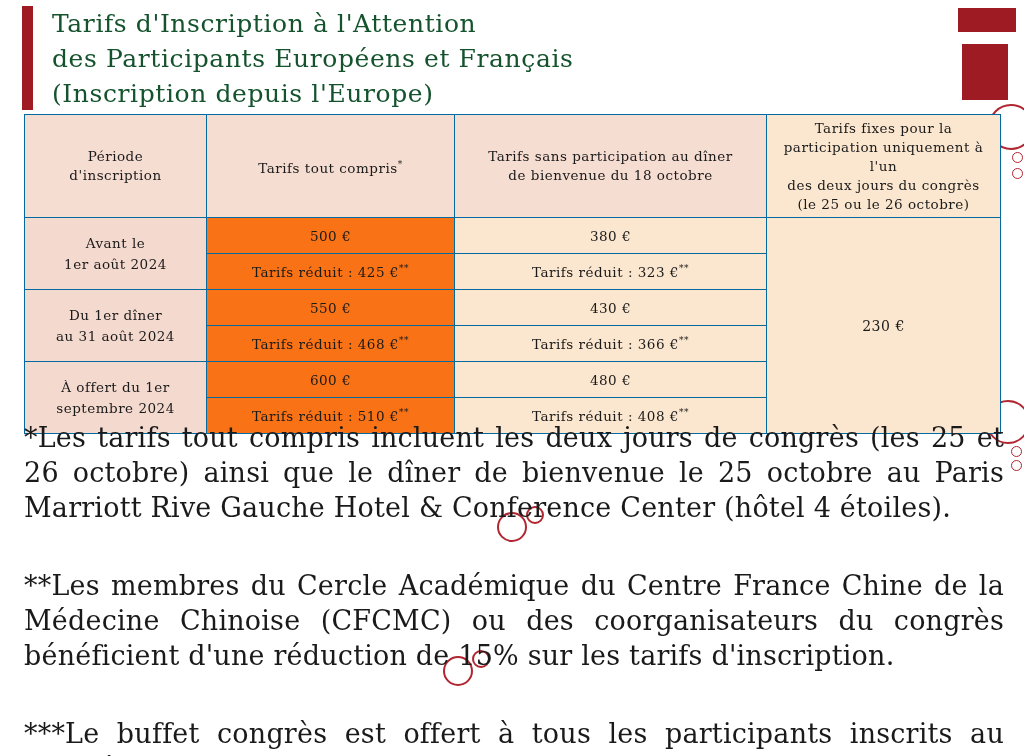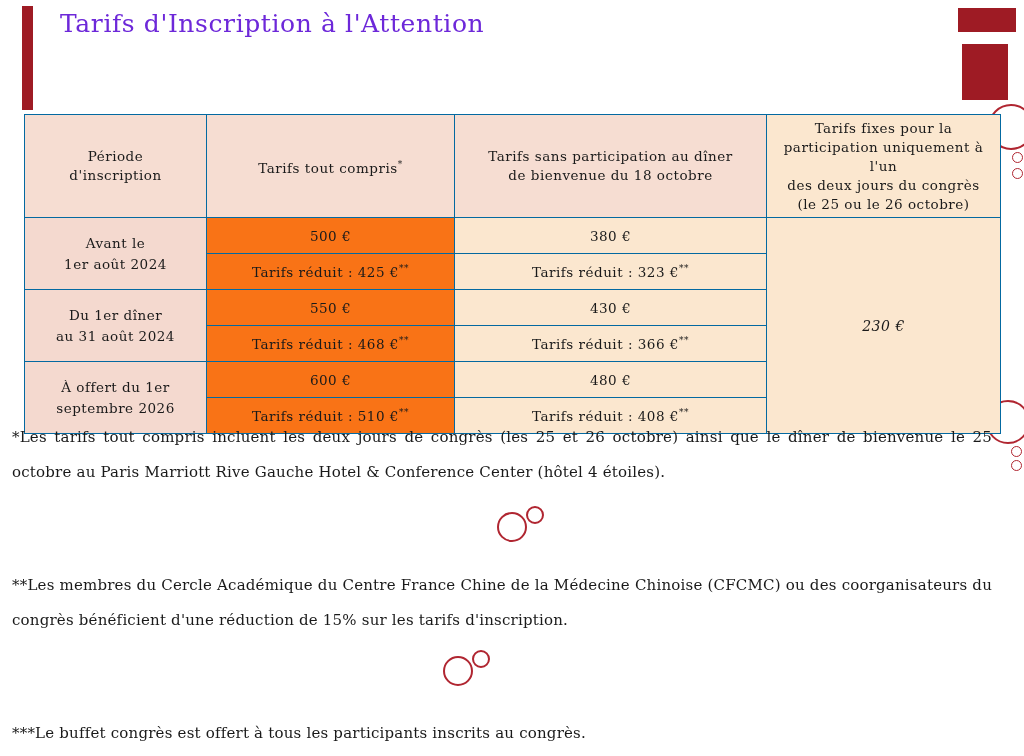--- a/index.html
+++ b/index.html
@@ -52,24 +52,24 @@
   #ring-mr-s1  { left: 1011px; top: 446px; width: 9px; height: 9px; border-width: 1.5px; }
   #ring-mr-s2  { left: 1011px; top: 460px; width: 9px; height: 9px; border-width: 1.5px; }
   #ring-n1-big { left: 497px; top: 512px; width: 26px; height: 26px; }
   #ring-n1-sm  { left: 526px; top: 506px; width: 14px; height: 14px; }
   #ring-n2-big { left: 443px; top: 656px; width: 26px; height: 26px; }
   #ring-n2-sm  { left: 472px; top: 650px; width: 14px; height: 14px; }
 
   
   #title-block {
     position: absolute;
-    left: 60px;
+    left: 52px;
     top: 6px;
     width: 700px;
-    color: #6d28d9;
+    color: #14532d;
     font-size: 25px;
     line-height: 35px;
     letter-spacing: 0.6px;
   }
   #title-block .tline { white-space: nowrap; }
 
   
   #pricing-table-wrap {
     position: absolute;
     left: 24px;
@@ -117,30 +117,29 @@
     font-size: 13.5px;
   }
   td.price-cream {
     background: #fbe7cf;
     height: 29px;
     font-size: 13.5px;
   }
   td.fixed-cell {
     background: #fbe7cf;
     font-size: 14px;
-    font-style: italic;
   }
   sup { font-size: 9px; }
 
   
   .note {
     position: absolute;
-    left: 12px;
+    left: 24px;
     width: 980px;
-    font-size: 15px;
+    font-size: 27px;
     line-height: 35px;
     text-align: justify;
     text-justify: inter-word;
     letter-spacing: 0.2px;
   }
   #note-1 { top: 420px; }
   #note-2 { top: 568px; }
   #note-3 { top: 716px; }
 </style>
 </head>
@@ -155,20 +154,22 @@
 <div class="deco-ring" id="ring-mr-big"></div>
 <div class="deco-ring" id="ring-mr-s1"></div>
 <div class="deco-ring" id="ring-mr-s2"></div>
 <div class="deco-ring" id="ring-n1-big"></div>
 <div class="deco-ring" id="ring-n1-sm"></div>
 <div class="deco-ring" id="ring-n2-big"></div>
 <div class="deco-ring" id="ring-n2-sm"></div>
 
 <div id="title-block">
   <div class="tline">Tarifs d'Inscription à l'Attention</div>
+  <div class="tline">des Participants Européens et Français</div>
+  <div class="tline">(Inscription depuis l'Europe)</div>
 </div>
 
 <div id="pricing-table-wrap">
   <table class="pricing">
     <colgroup>
       <col class="c1">
         <col class="c2">
         <col class="c3">
         <col class="c4">
     </colgroup>
@@ -218,21 +219,21 @@
         <td class="price-cream">430 €</td>
       </tr>
       <tr>
         <td class="price-pink">Tarifs réduit : 468 €<sup>**</sup></td>
         <td class="price-cream">Tarifs réduit : 366 €<sup>**</sup></td>
       </tr>
 
       <tr>
         <td class="period" rowspan="2">
           <div>À offert du 1er</div>
-          <div>septembre 2026</div>
+          <div>septembre 2024</div>
         </td>
         <td class="price-pink">600 €</td>
         <td class="price-cream">480 €</td>
       </tr>
       <tr>
         <td class="price-pink">Tarifs réduit : 510 €<sup>**</sup></td>
         <td class="price-cream">Tarifs réduit : 408 €<sup>**</sup></td>
       </tr>
     </tbody>
   </table>

